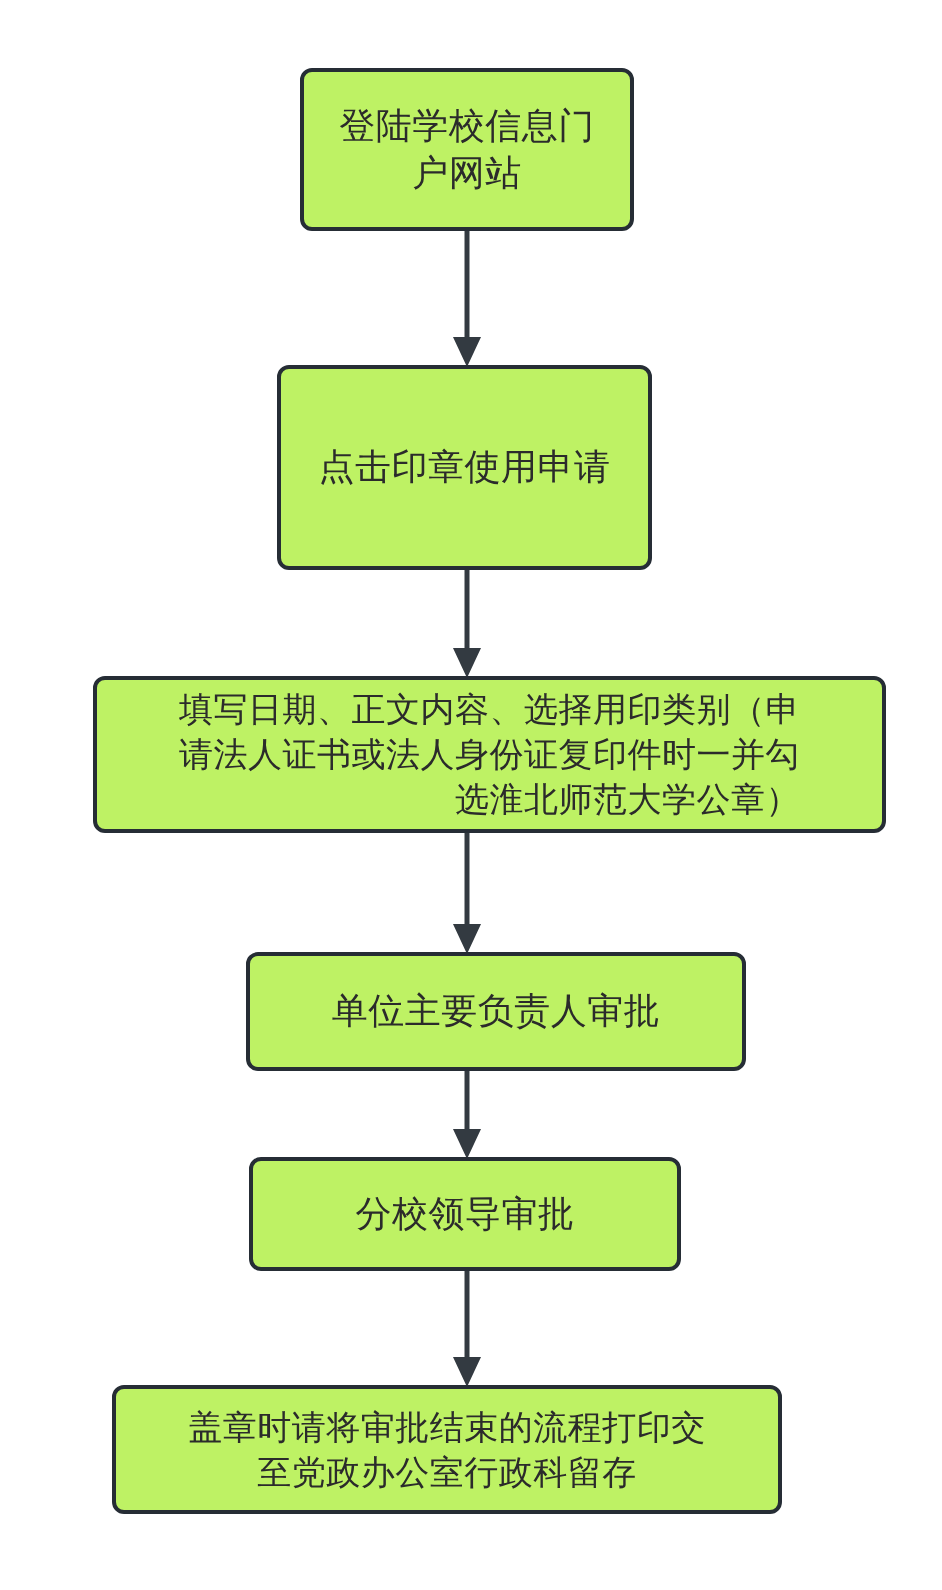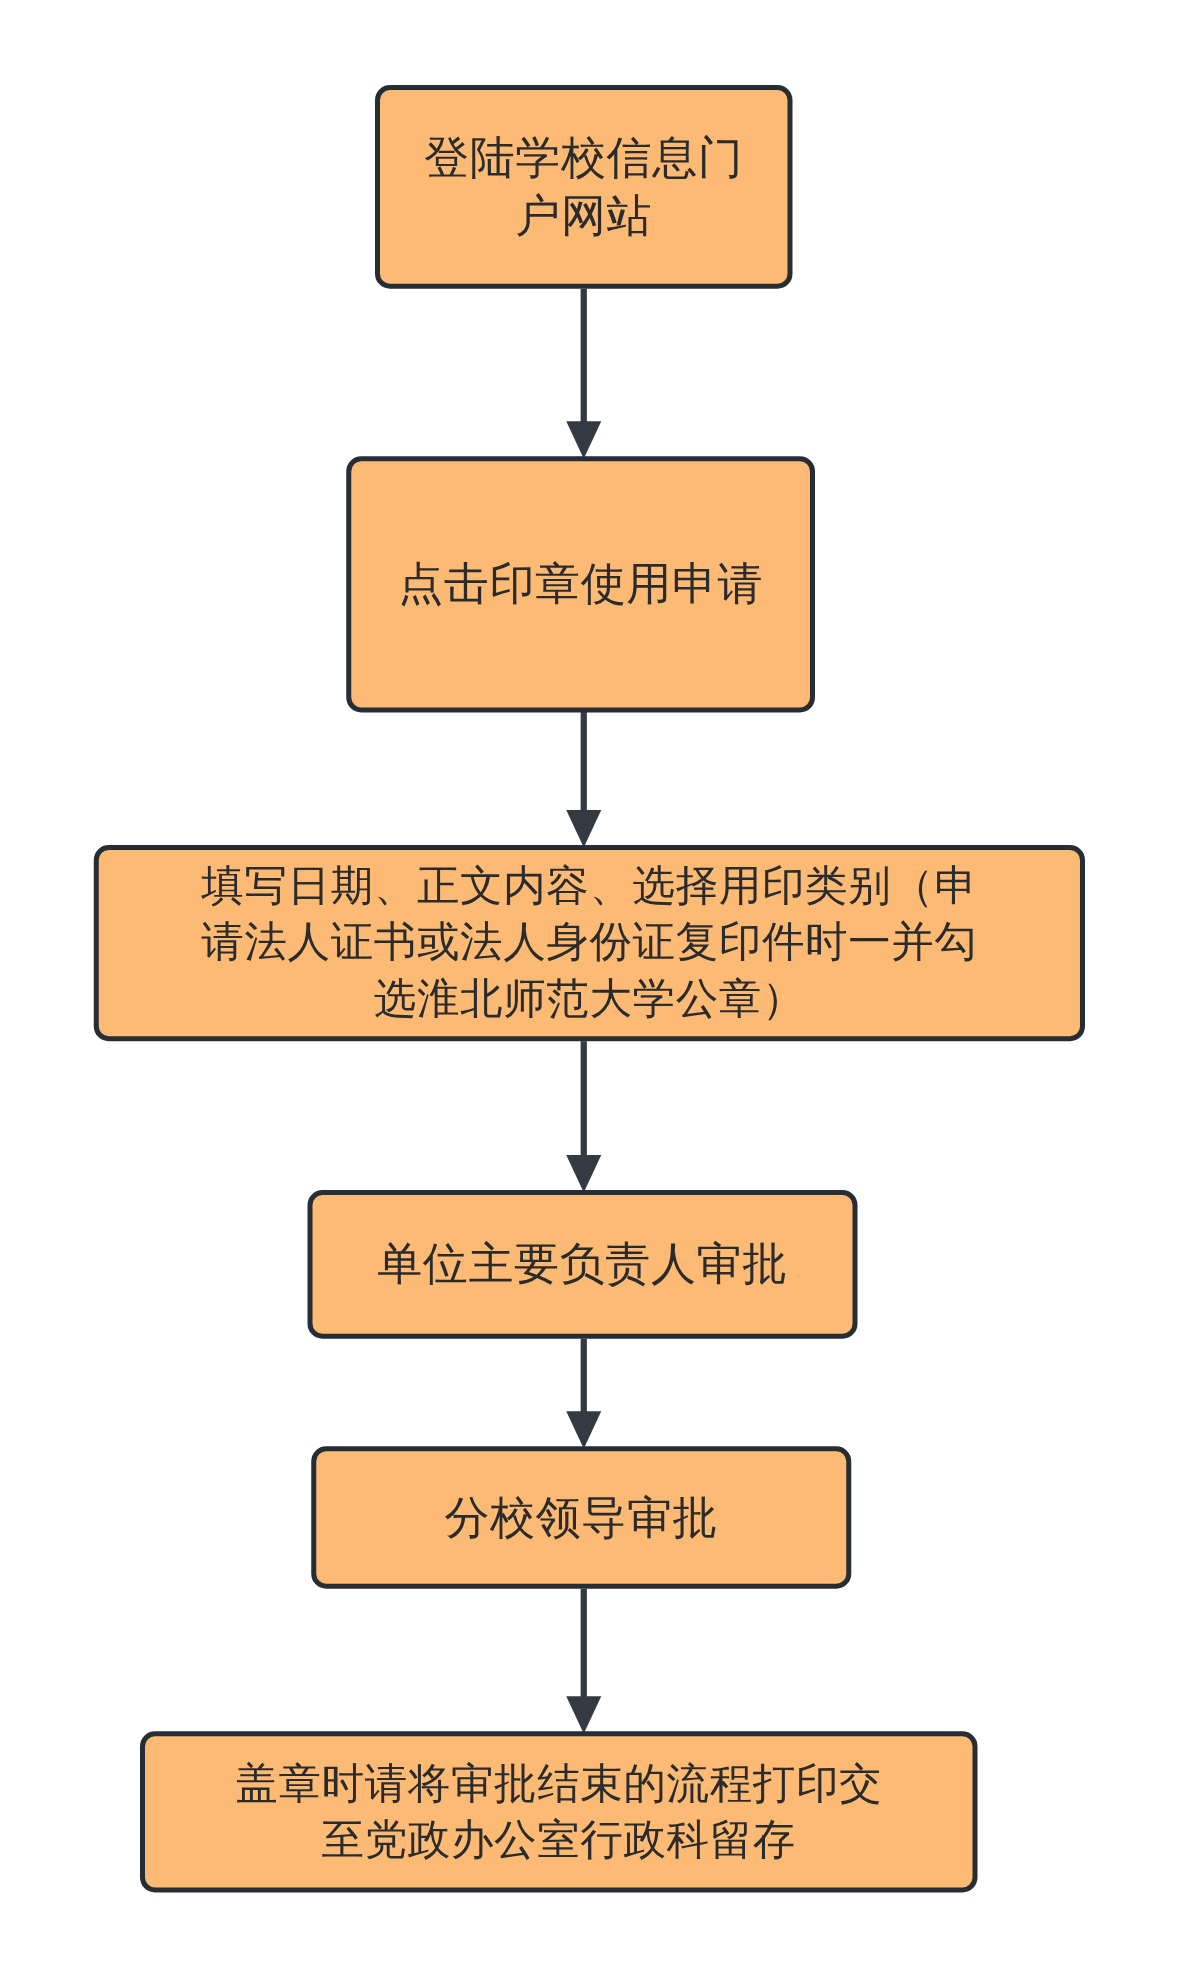--- a/index.html
+++ b/index.html
@@ -19,21 +19,21 @@
     position: absolute;
     left: 0;
     top: 0;
     width: 942px;
     height: 1590px;
   }
 
   .node {
     position: absolute;
     box-sizing: border-box;
-    background: #fdba74;
+    background: #bef264;
     border: 4px solid #262d35;
     border-radius: 12px;
     display: flex;
     align-items: center;
     justify-content: center;
     text-align: center;
   }
 
   .node-label {
     color: #2b2b2b;
@@ -44,22 +44,22 @@
     padding: 0 14px;
   }
 
   .node-label.small-pad {
     padding: 0 10px;
   }
 
   
   #node-1 { left: 300px; top: 68px;   width: 334px; height: 163px; }
   #node-2 { left: 277px; top: 365px;  width: 375px; height: 205px; }
-  #node-3 { left: 75px;  top: 676px;  width: 793px; height: 157px; }
-  #node-4 { left: 246px; top: 952px;  width: 440px; height: 119px; text-align: center; }
+  #node-3 { left: 93px;  top: 676px;  width: 793px; height: 157px; text-align: right; }
+  #node-4 { left: 246px; top: 952px;  width: 500px; height: 119px; text-align: center; }
   #node-5 { left: 249px; top: 1157px; width: 432px; height: 114px; }
   #node-6 { left: 112px; top: 1385px; width: 670px; height: 129px; }
 
   #node-3 .node-label { font-size: 34px; line-height: 1.32; }
   #node-6 .node-label { font-size: 34px; line-height: 1.30; }
 
   .connector {
     position: absolute;
     pointer-events: none;
   }

